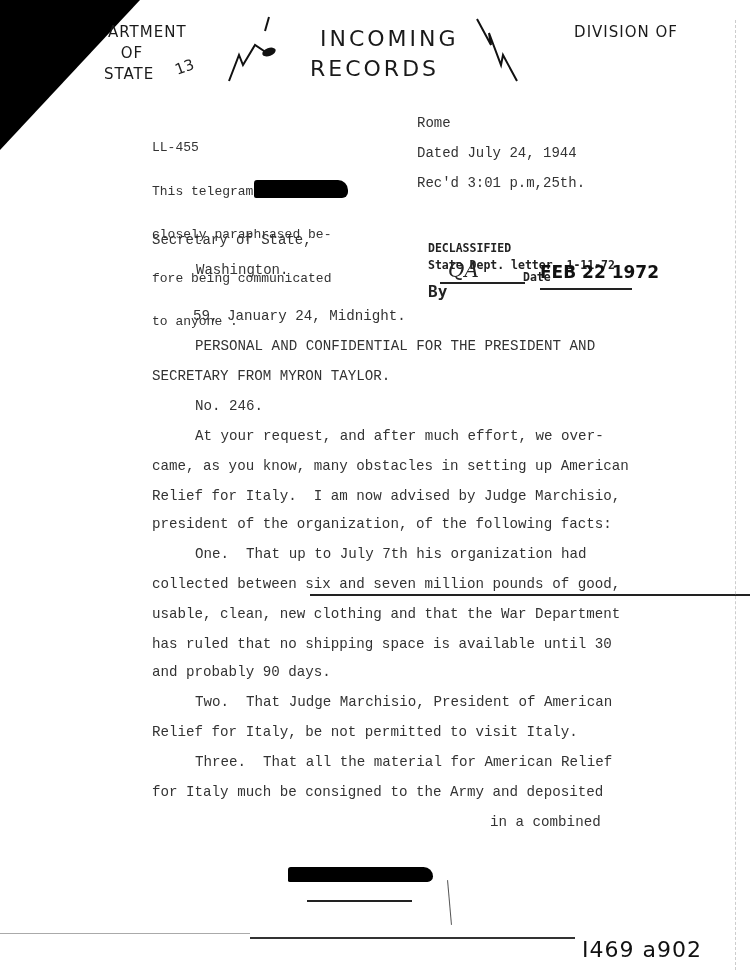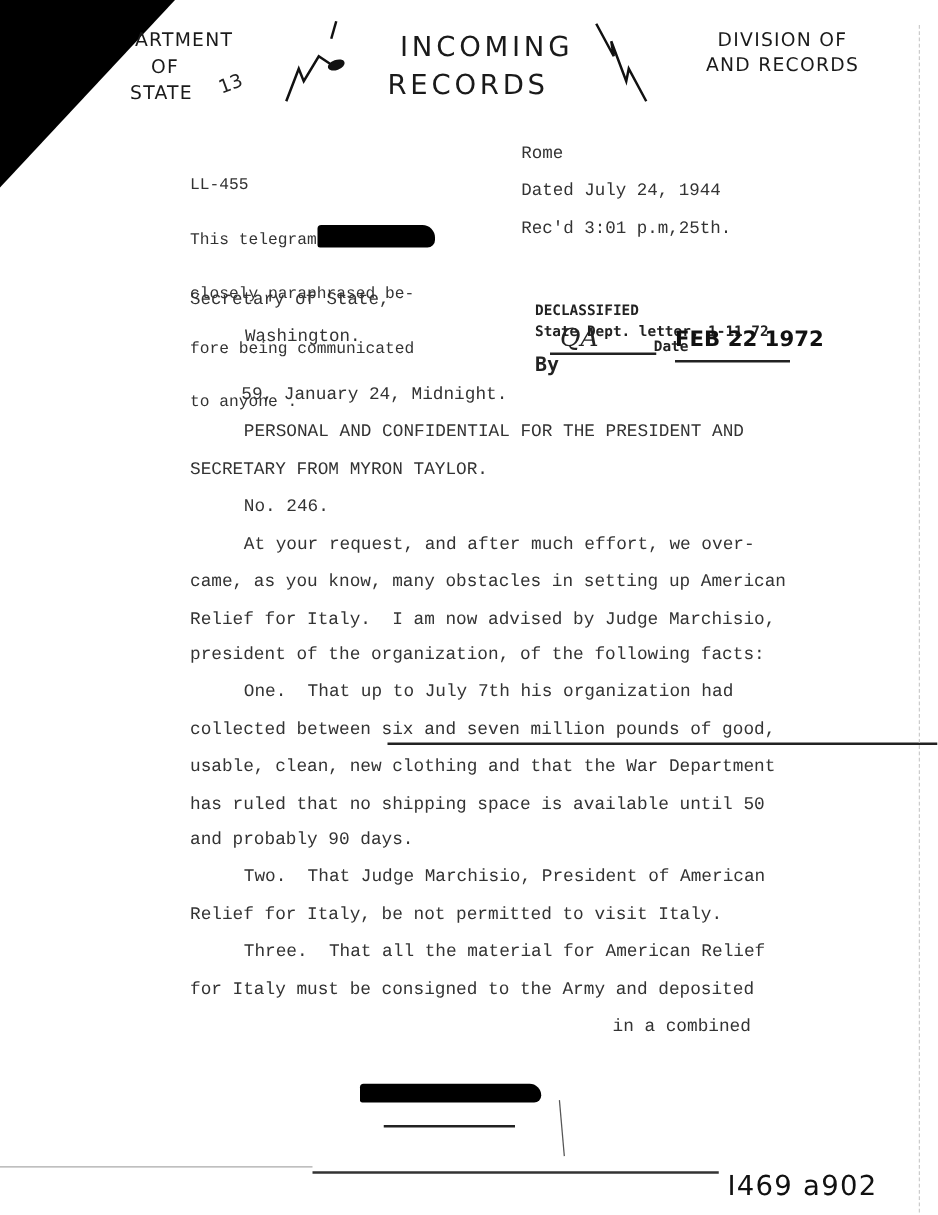--- a/index.html
+++ b/index.html
@@ -68,21 +68,20 @@
 </svg>
 <svg class="abs" style="left:475px; top:15px;" width="50" height="70">
   <path d="M2 4 L16 30 L14 18 L26 50 L28 40 L42 66" stroke="#111" stroke-width="2" fill="none"></path>
 </svg>
 
 <div class="abs title title-1">INCOMING</div>
 <div class="abs title title-2">RECORDS</div>
 
 <div class="abs division">
   <div>DIVISION OF</div>
-  <div>AND RECORDS</div>
 </div>
 
 <div class="abs tw notice">
   <div>LL-455</div>
   <div>This telegram must be</div>
   <div>closely paraphrased be-</div>
   <div>fore being communicated</div>
   <div>to anyone .</div>
 </div>
 <div class="abs redact" style="left:254px; top:180px; width:94px; height:18px;"></div>
@@ -111,26 +110,26 @@
 <div class="abs tw body-line" style="left:195px; top:398px;">No. 246.</div>
 
 <div class="abs tw body-line" style="left:195px; top:428px;">At your request, and after much effort, we over-</div>
 <div class="abs tw body-line" style="top:458px;">came, as you know, many obstacles in setting up American</div>
 <div class="abs tw body-line" style="top:488px;">Relief for Italy.  I am now advised by Judge Marchisio,</div>
 <div class="abs tw body-line" style="top:516px;">president of the organization, of the following facts:</div>
 <div class="abs tw body-line" style="left:195px; top:546px;">One.  That up to July 7th his organization had</div>
 <div class="abs tw body-line" style="top:576px;"><span>collected between </span><span>six and seven million pounds of good,</span></div>
 <div class="abs hline" style="left:310px; top:594px; width:440px; height:1.5px;"></div>
 <div class="abs tw body-line" style="top:606px;">usable, clean, new clothing and that the War Department</div>
-<div class="abs tw body-line" style="top:636px;">has ruled that no shipping space is available until 50</div>
+<div class="abs tw body-line" style="top:636px;">has ruled that no shipping space is available until 30</div>
 <div class="abs tw body-line" style="top:664px;">and probably 90 days.</div>
 <div class="abs tw body-line" style="left:195px; top:694px;">Two.  That Judge Marchisio, President of American</div>
 <div class="abs tw body-line" style="top:724px;">Relief for Italy, be not permitted to visit Italy.</div>
 <div class="abs tw body-line" style="left:195px; top:754px;">Three.  That all the material for American Relief</div>
-<div class="abs tw body-line" style="top:784px;">for Italy must be consigned to the Army and deposited</div>
+<div class="abs tw body-line" style="top:784px;">for Italy much be consigned to the Army and deposited</div>
 <div class="abs tw body-line" style="left:490px; top:814px;">in a combined</div>
 
 <div class="abs redact" style="left:288px; top:867px; width:145px; height:15px;"></div>
 <div class="abs hline" style="left:307px; top:900px; width:105px; height:1.5px;"></div>
 <div class="abs" style="left:449px; top:880px; width:1px; height:45px; background:#555; transform:rotate(-5deg);"></div>
 <div class="abs hline" style="left:250px; top:937px; width:325px; height:1.5px; background:#333;"></div>
 <div class="abs" style="left:0; top:933px; width:250px; height:1px; background:#aaa;"></div>
 <div class="abs handnote" style="left:582px; top:937px;">I469 a902</div>
 
 <div class="abs" style="left:735px; top:20px; width:1px; height:950px; border-left:1px dashed #ccc;"></div>

